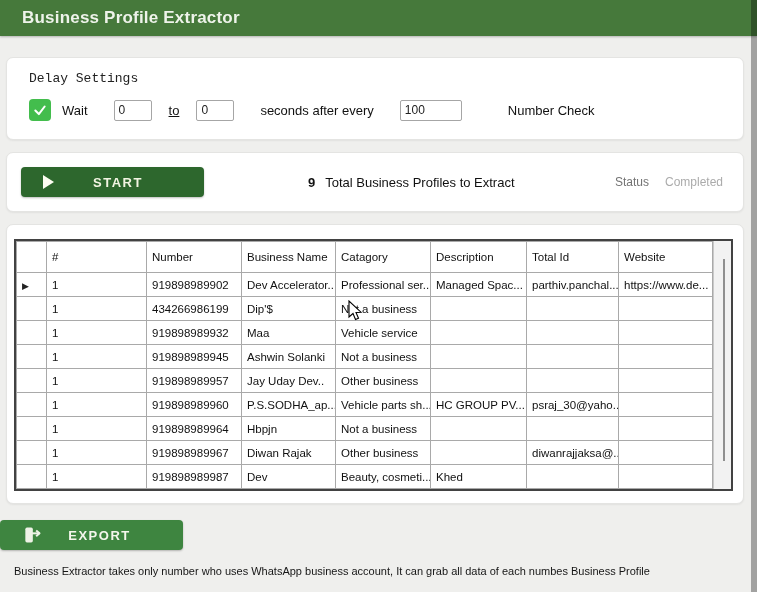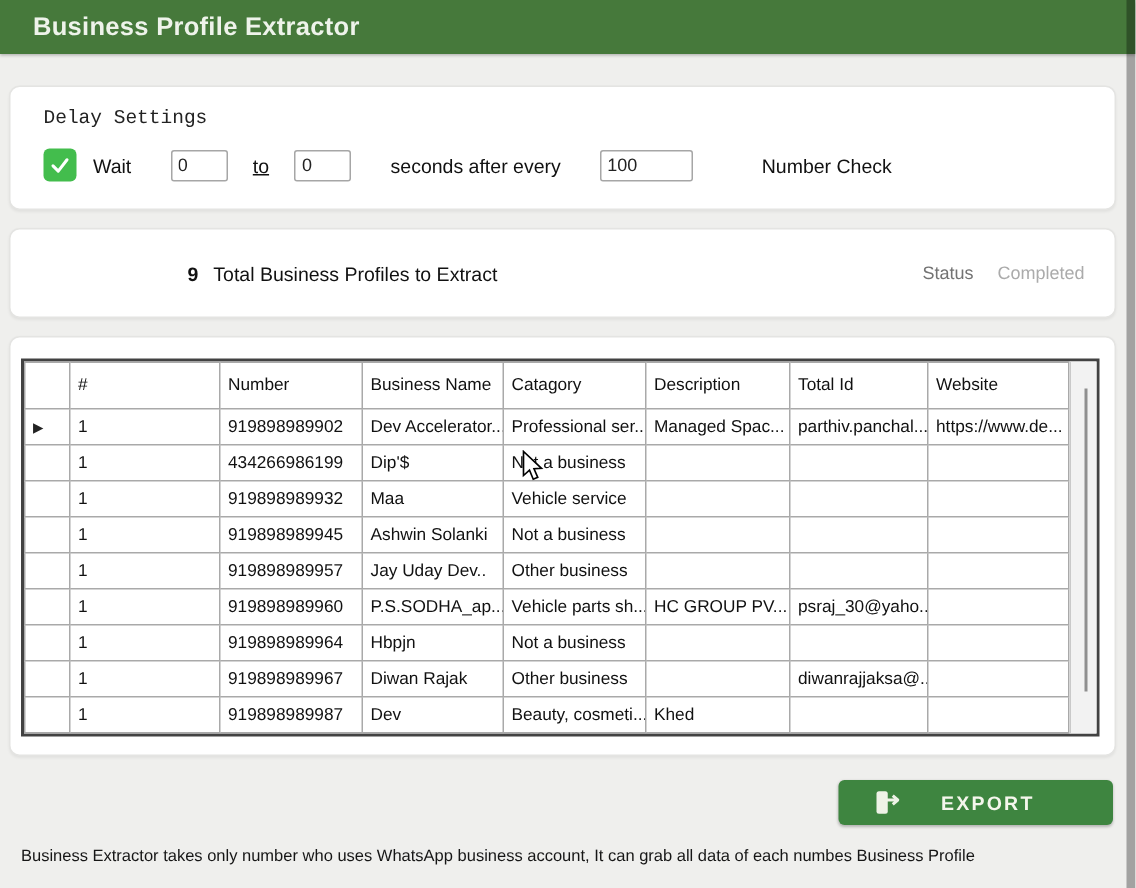--- a/index.html
+++ b/index.html
@@ -79,21 +79,21 @@
   td.sel .tri { font-size:9px; color:#222; }
   td.cell-selected { background:#2E62C3; color:#fff; }
   .grid-scrollbar {
     width:21px; background:#f2f2f2; position:relative; border-left:1px solid #c9c9c9;
   }
   .grid-scrollbar .thumb {
     position:absolute; left:9px; top:18px; bottom:28px; width:2px; background:#8f8f8f;
   }
 
   
-  .export-row { display:flex; justify-content:flex-end; padding-right:15px; margin-top:16px; }
+  .export-row { display:flex; justify-content:flex-start; padding-right:15px; margin-top:16px; }
   .export-btn {
     width:183px; height:30px; background:#3E8540; border:none; border-radius:4px;
     display:flex; align-items:center; cursor:pointer; padding-left:22px;
     box-shadow:0 1px 2px rgba(0,0,0,.25);
   }
   .export-btn svg { width:20px; height:20px; }
   .export-label { color:#f4f6ec; font-size:13px; font-weight:bold; letter-spacing:1.5px; flex:1; text-align:center; margin-right:26px; }
 
   
   .footer-note { position:absolute; left:14px; top:565px; font-size:11px; color:#161616; }
@@ -123,20 +123,24 @@
     <input class="num-input in-from" value="0" style="">
     <span class="lbl-to">to</span>
     <input class="num-input in-to" value="0" style="">
     <span class="lbl-after">seconds after every</span>
     <input class="num-input in-every" value="100" style="">
     <span>Number Check</span>
   </div>
 </div>
 
 <div class="panel control-panel">
+  <button class="start-btn">
+    <span class="play-tri"></span>
+    <span class="start-label">START</span>
+  </button>
   <div class="total-group">
     <span class="total-count">9</span>
     <span class="total-label">Total Business Profiles to Extract</span>
   </div>
   <div class="status-group">
     <span class="status-label">Status</span>
     <span class="status-value">Completed</span>
   </div>
 </div>
 

